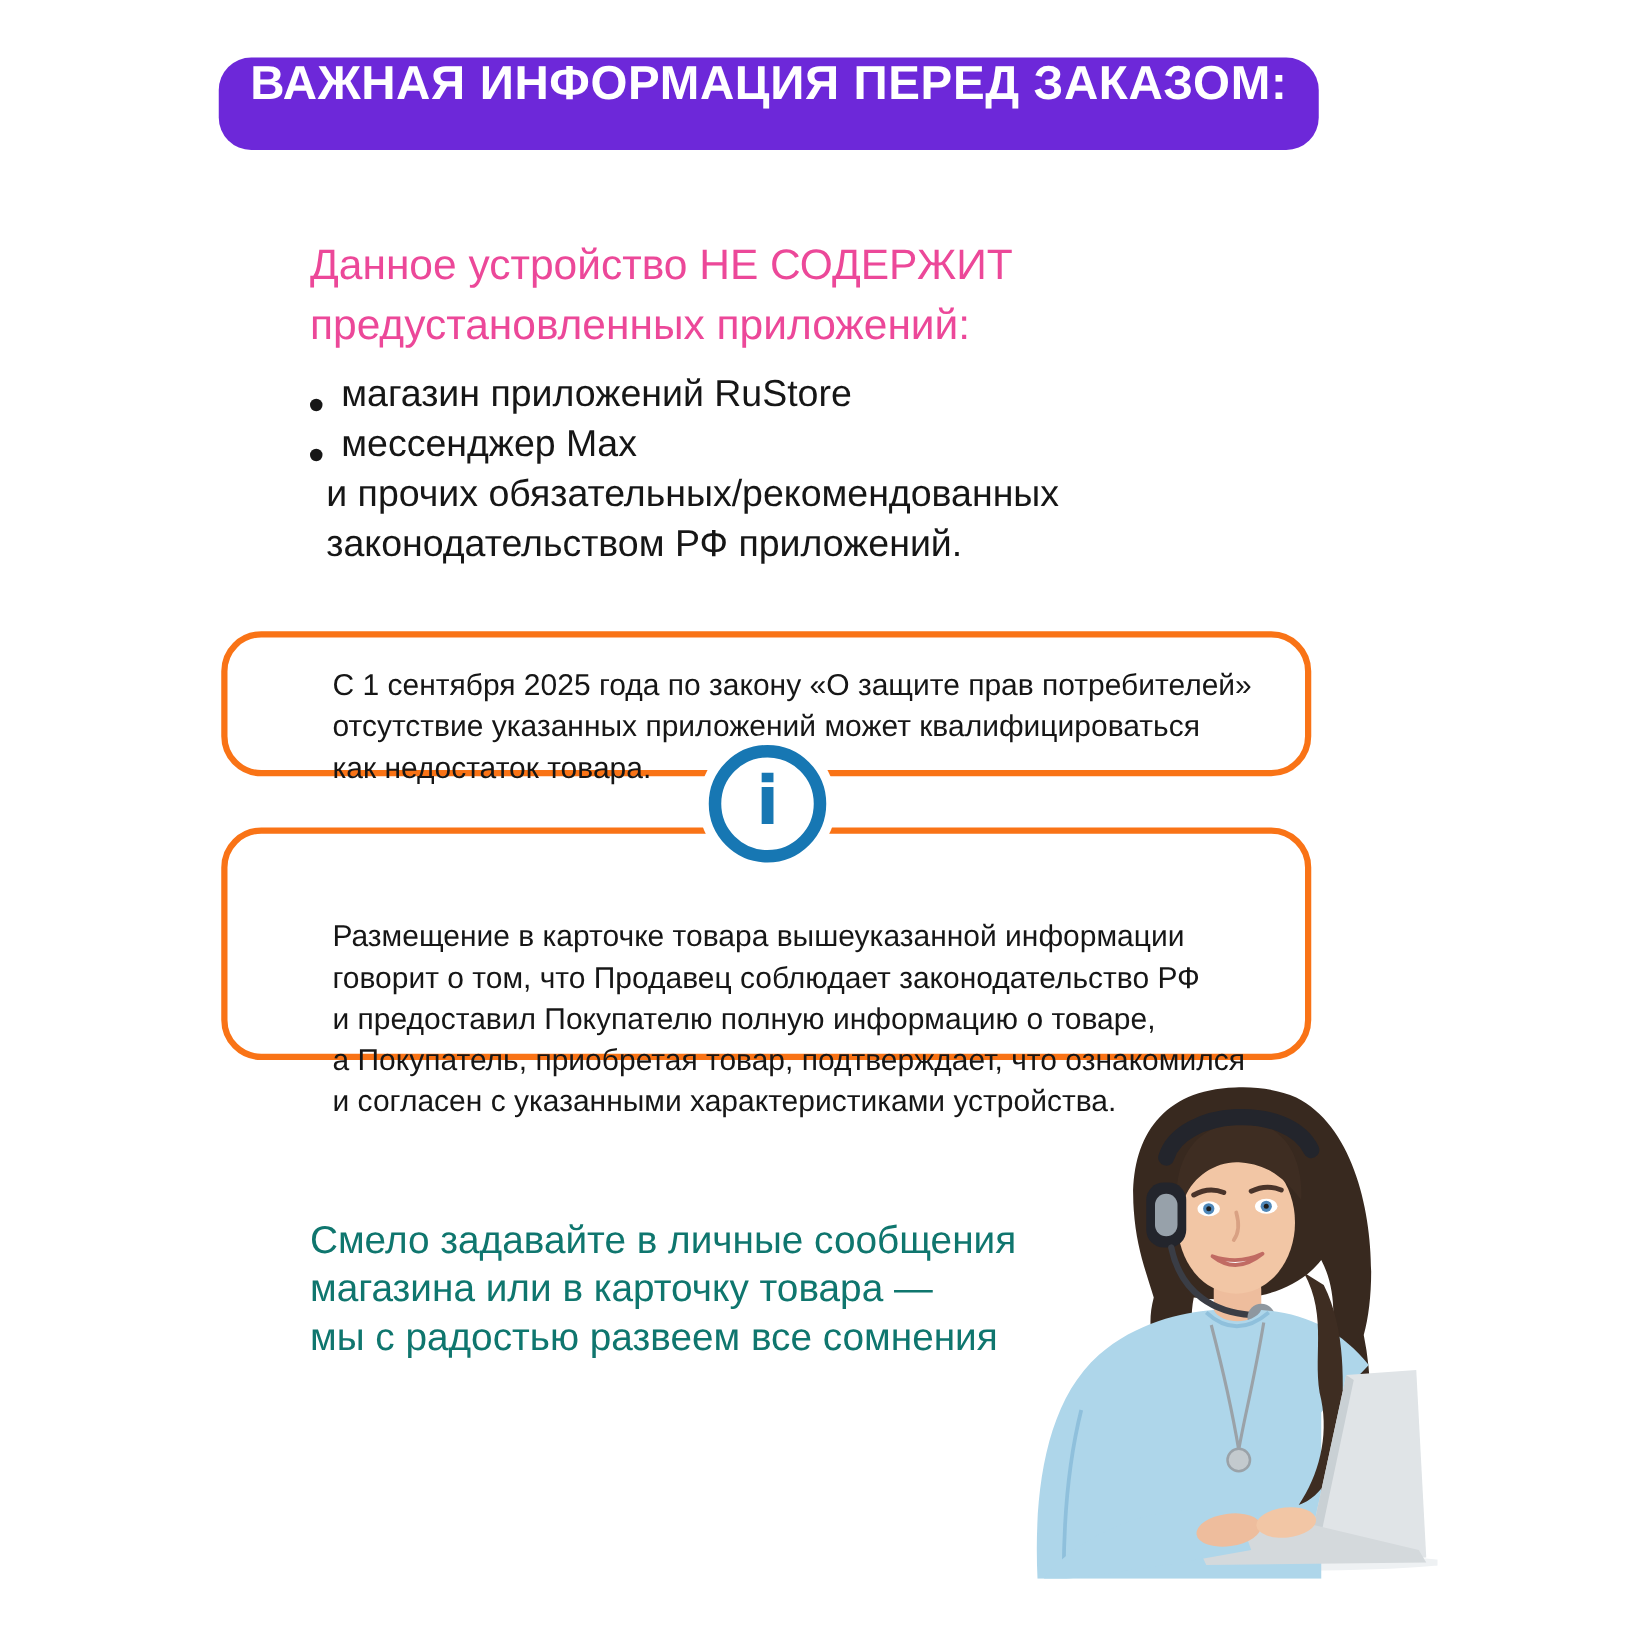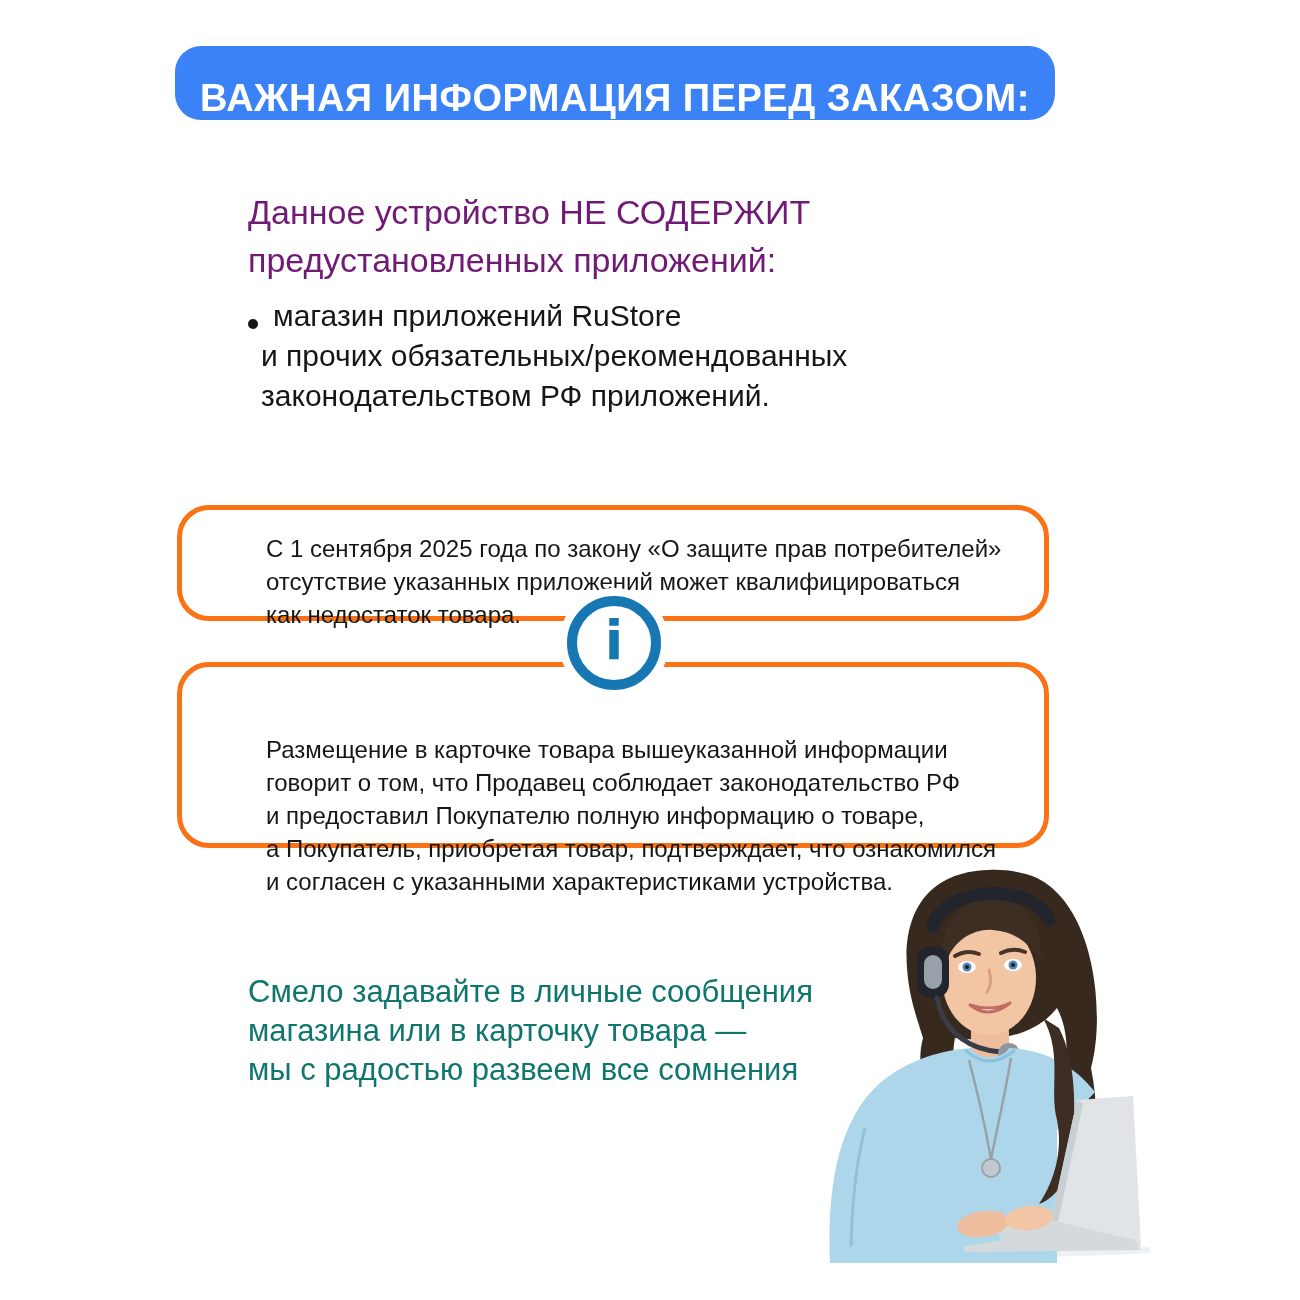--- a/index.html
+++ b/index.html
@@ -5,31 +5,31 @@
   html,body{margin:0;padding:0;background:#ffffff;}
   .canvas{
     position:relative;width:1300px;height:1300px;background:#ffffff;
     font-family:"Liberation Sans", sans-serif;color:#161616;overflow:hidden;
   }
   .preline{white-space:pre-line;}
 
   
   .banner{
     position:absolute;left:175px;top:46px;width:880px;height:74px;
-    background:#3b82f6;border-radius:26px;
-    display:flex;align-items:flex-end;justify-content:center;
+    background:#6d28d9;border-radius:26px;
+    display:flex;align-items:flex-start;justify-content:center;
   }
   .banner-title{
     color:#ffffff;font-weight:bold;font-size:38px;letter-spacing:0.5px;
   }
 
   
   .intro{
     position:absolute;left:248px;top:188px;
-    font-size:34px;line-height:48px;color:#701a75;
+    font-size:34px;line-height:48px;color:#ec4899;
   }
 
   
   .bullets{
     position:absolute;left:246px;top:296px;margin:0;padding:0;list-style:none;
     font-size:30px;line-height:40px;
   }
   .bullets li{display:flex;align-items:center;}
   .bullet-dot{
     flex:none;width:10px;height:10px;border-radius:50%;background:#161616;
@@ -85,20 +85,24 @@
     <span class="banner-title">ВАЖНАЯ ИНФОРМАЦИЯ ПЕРЕД ЗАКАЗОМ:</span>
   </div>
 
   <div class="intro preline">Данное устройство НЕ СОДЕРЖИТ
 предустановленных приложений:</div>
 
   <ul class="bullets">
     <li>
       <span class="bullet-dot"></span>
       <span>магазин приложений RuStore</span>
+    </li>
+    <li>
+      <span class="bullet-dot"></span>
+      <span>мессенджер Max</span>
     </li>
     <li>
       <span class="bullet-cont">и прочих обязательных/рекомендованных
 законодательством РФ приложений.</span>
     </li>
   </ul>
 
   <div class="note note-law">
     <div class="note-text">С 1 сентября 2025 года по закону «О защите прав потребителей»
 отсутствие указанных приложений может квалифицироваться

